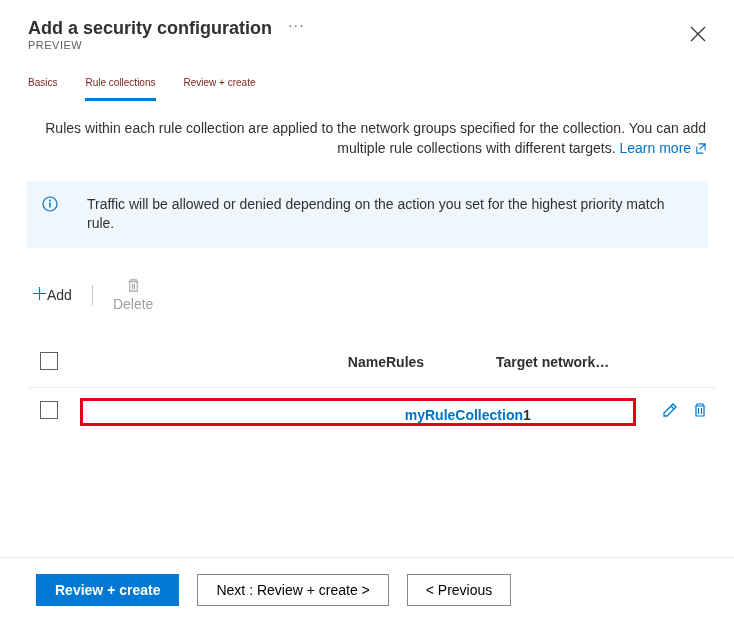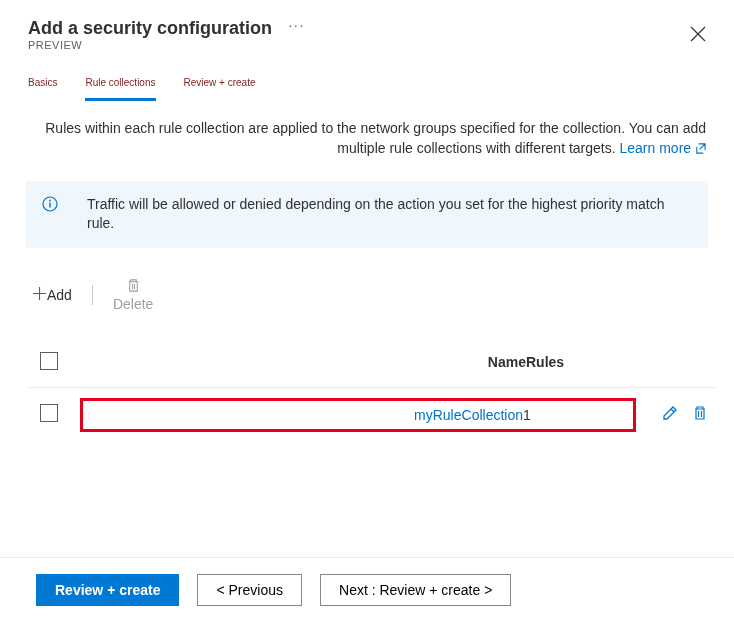--- a/index.html
+++ b/index.html
@@ -40,21 +40,21 @@
     .col-check { width: 58px; padding-left: 12px; }
     .col-name { flex: 1.7; text-align: right; }
     .col-rules { width: 110px; text-align: left; padding-right: 24px; }
     .col-target { width: 140px; }
     .col-actions { width: 80px; display: flex; gap: 14px; justify-content: flex-end; padding-right: 8px; }
     .trow { display: flex; align-items: center; padding: 10px 0; border-top: 1px solid #edebe9; }
     .checkbox {
       width: 18px; height: 18px; border: 1px solid #605e5c; background: #fff; cursor: pointer; display: inline-block;
     }
     .link { color: #0072c9; cursor: pointer; }
-    .row-highlight { border: 3px solid #e3001b; margin-left: -6px; padding-left: 6px; padding-top: 6px; padding-bottom: 6px; display: flex; align-items: center; flex: 1; }
+    .row-highlight { border: 3px solid #e3001b; margin-left: -6px; padding-left: 6px; padding-top: 6px; display: flex; align-items: center; flex: 1; font-weight: bold; }
     .footer {
       position: absolute; bottom: 0; left: 0; right: 0;
       border-top: 1px solid #edebe9;
       padding: 16px 28px 18px 36px;
       display: flex; gap: 18px; align-items: center;
       background: #fff;
     }
     .btn {
       font-size: 14px; padding: 7px 18px; border: 1px solid #8a8886; background: #fff; cursor: pointer; font-family: inherit;
     }
@@ -125,20 +125,21 @@
   </button>
 </div>
 
 <div class="table-wrap">
   <div class="thead">
     <div class="col-check">
       <span class="checkbox"></span>
     </div>
     <div class="col-name">Name</div>
     <div class="col-rules">Rules</div>
+    <div class="col-target">Target network…</div>
     <div class="col-actions"></div>
   </div>
   <div class="trow">
     <div class="col-check">
       <span class="checkbox"></span>
     </div>
     <div class="row-highlight">
       <div class="col-name"><span class="link">myRuleCollection</span></div>
       <div class="col-rules">1</div>
     </div>
@@ -152,15 +153,15 @@
         <svg width="16" height="16" viewBox="0 0 16 16">
             <path d="M3 4 H13 M5 4 V2 H11 V4 M4 4 V14 H12 V4 M6.5 6 V12 M9.5 6 V12" stroke="#0078d4" stroke-width="1.2" fill="none"></path>
           </svg>
       </span>
     </div>
   </div>
 </div>
 
 <div class="footer">
   <button class="btn primary">Review + create</button>
+  <button class="btn">Next : Review + create &gt;</button>
   <button class="btn">&lt; Previous</button>
-  <button class="btn">Next : Review + create &gt;</button>
 </div>
 
 </body></html>

